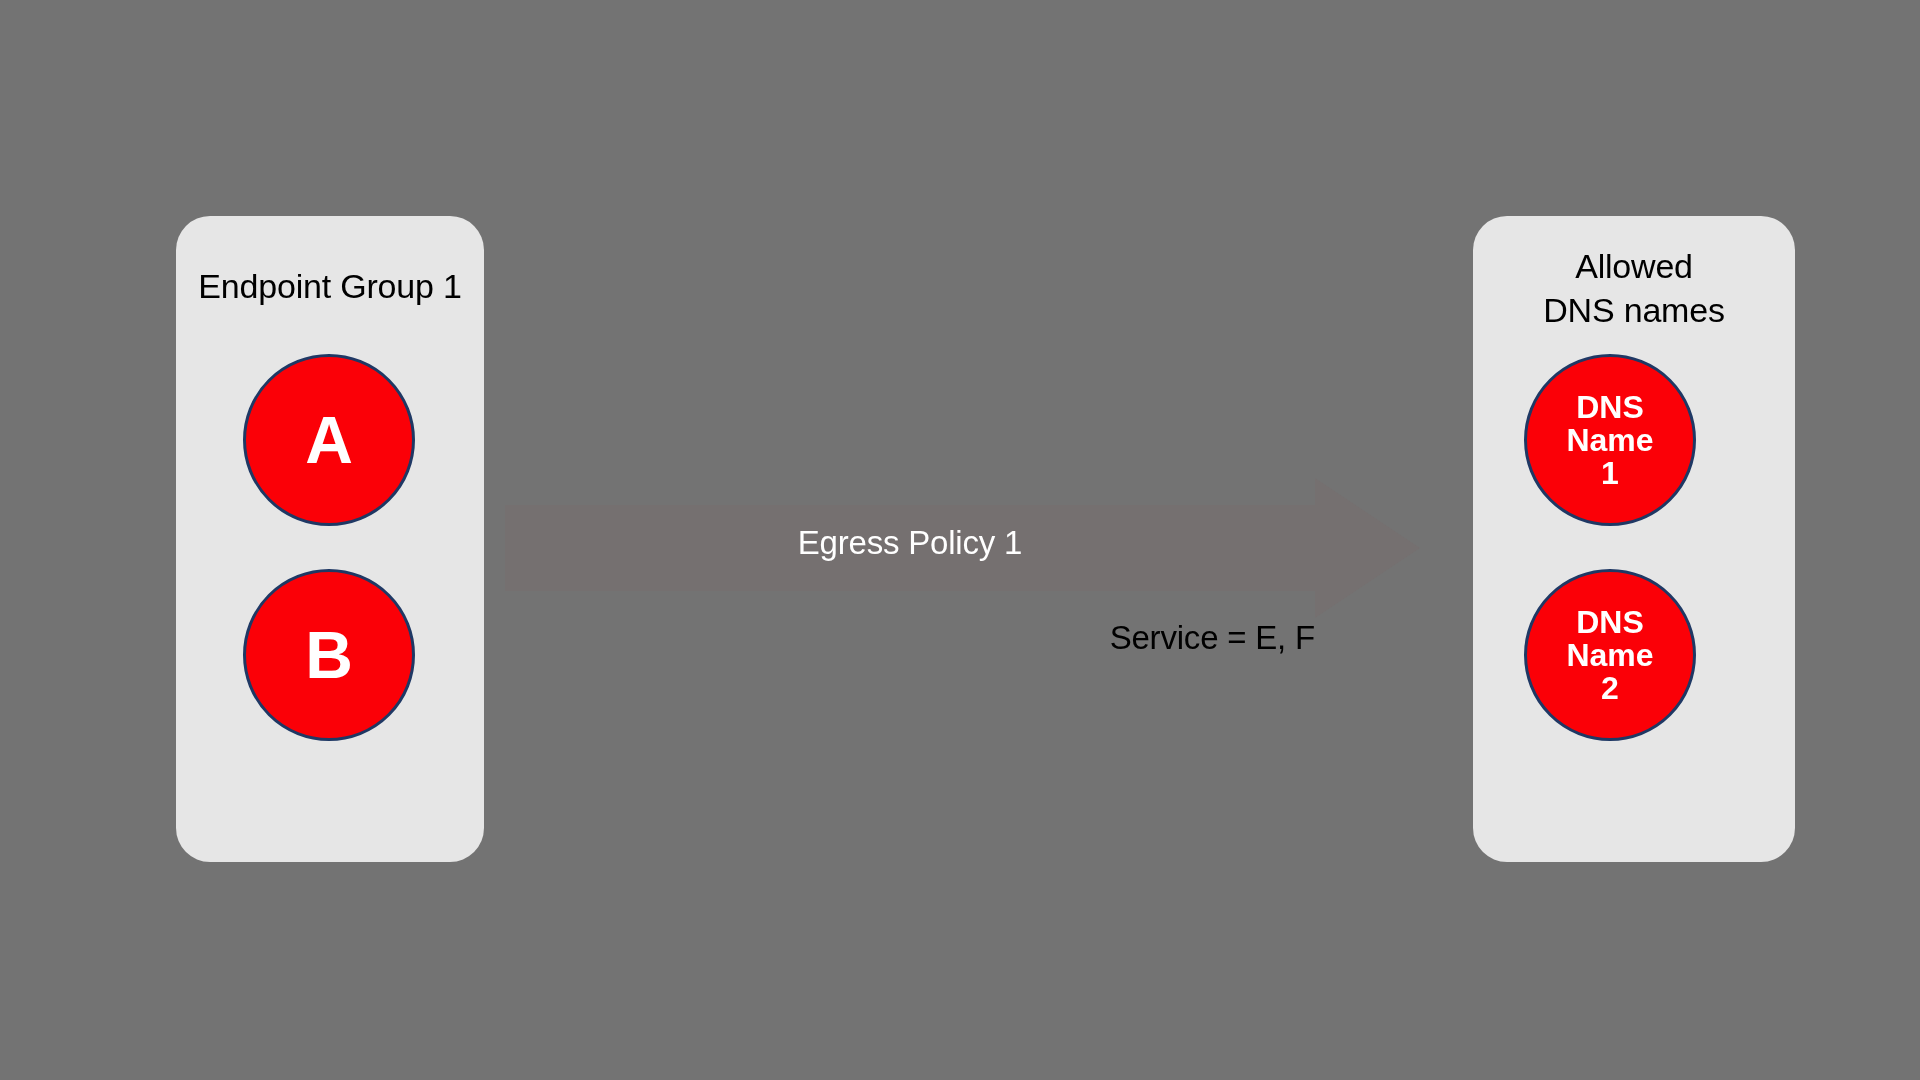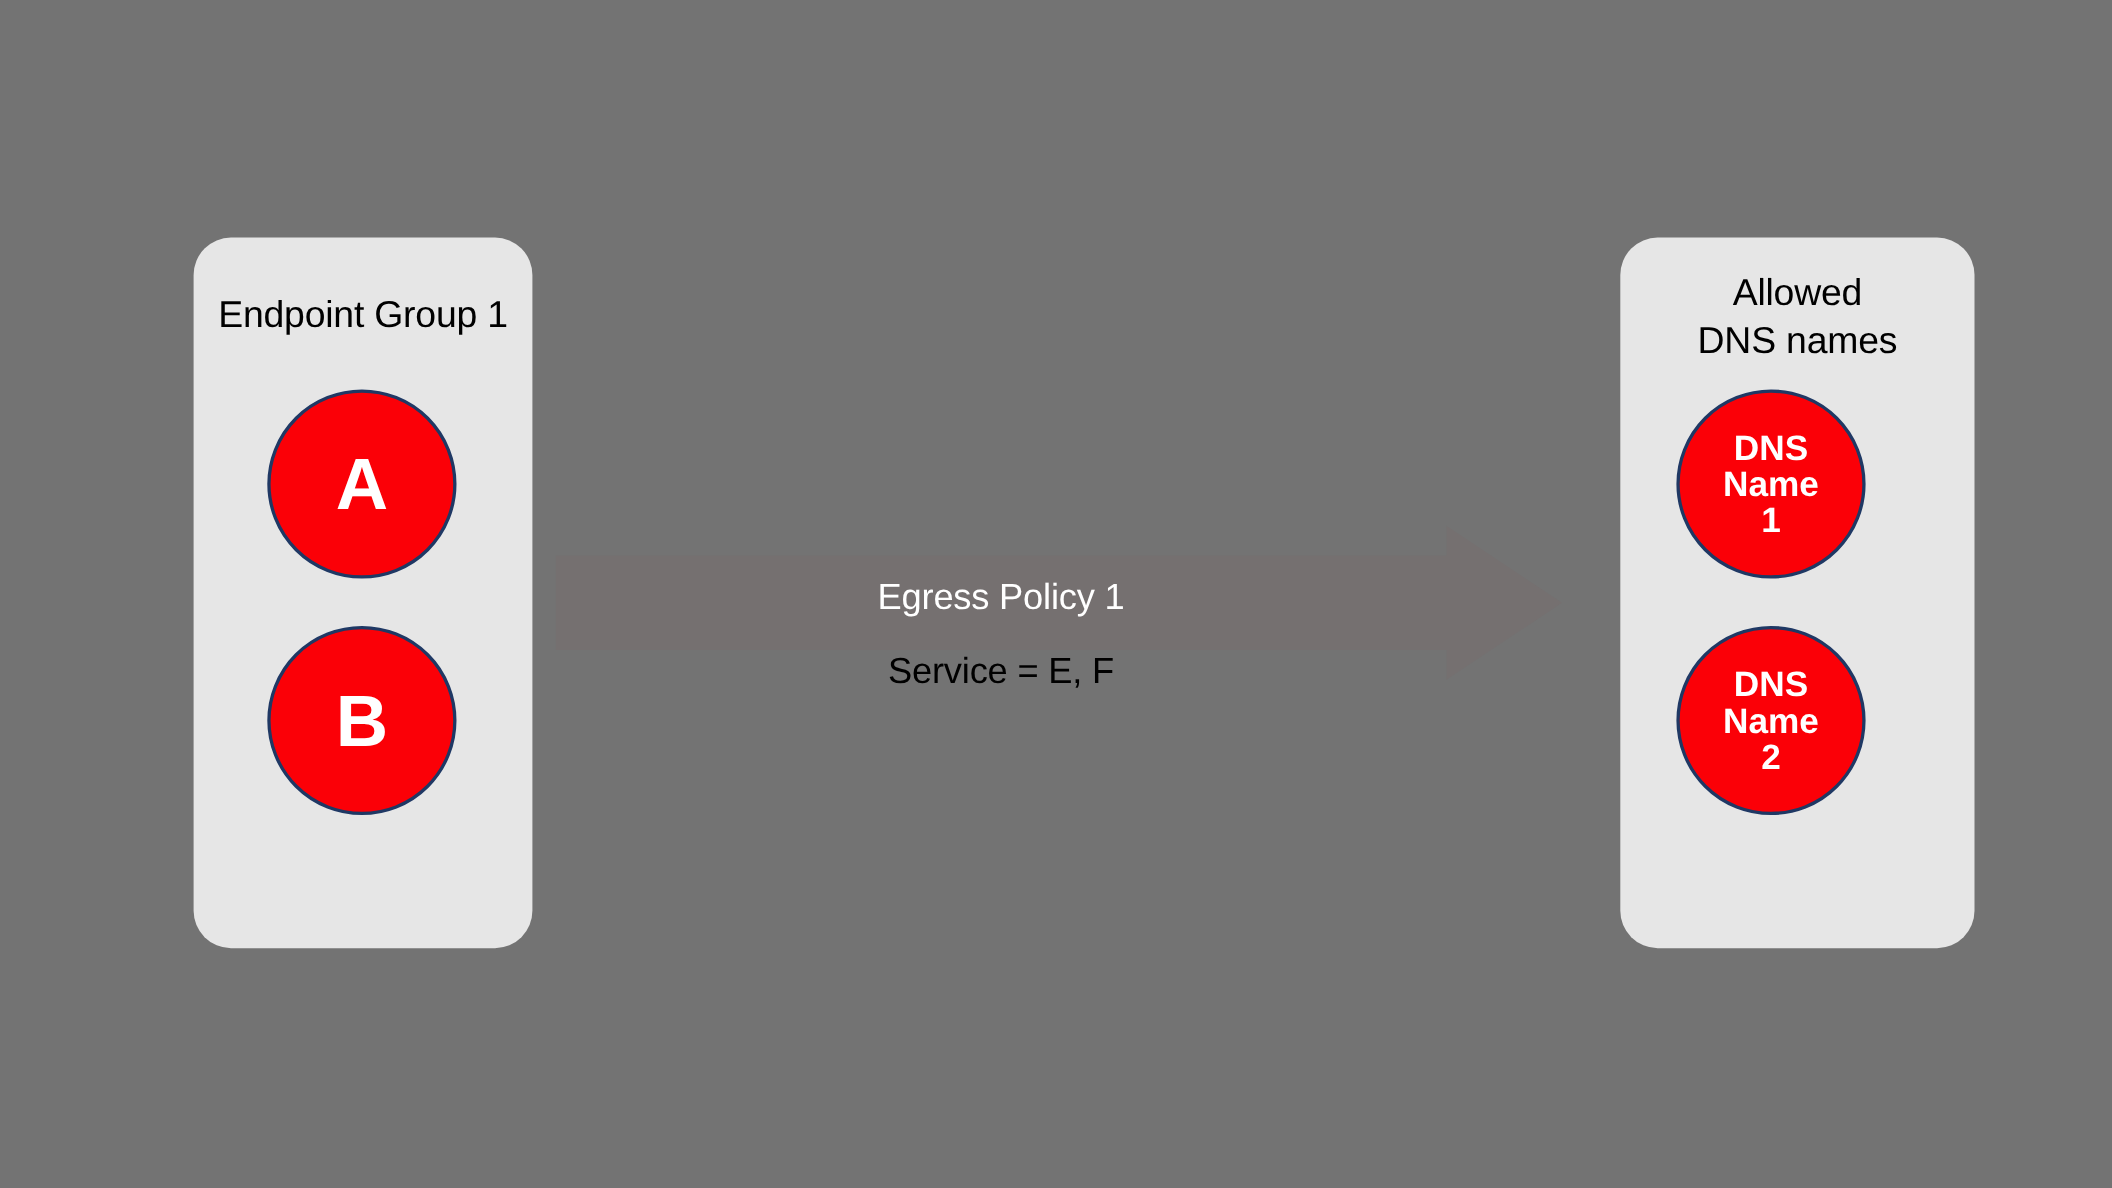--- a/index.html
+++ b/index.html
@@ -135,22 +135,22 @@
     line-height: 42px;
     font-weight: 400;
     letter-spacing: -0.2px;
     pointer-events: none;
   }
 
   #policy-service-label {
     position: absolute;
     left: 505px;
     width: 810px;
-    top: 588px;
-    text-align: center;
+    top: 616px;
+    text-align: right;
     color: #000000;
     font-size: 33px;
     line-height: 44px;
     font-weight: 400;
     letter-spacing: -0.2px;
   }
 </style>
 </head>
 <body>
 

